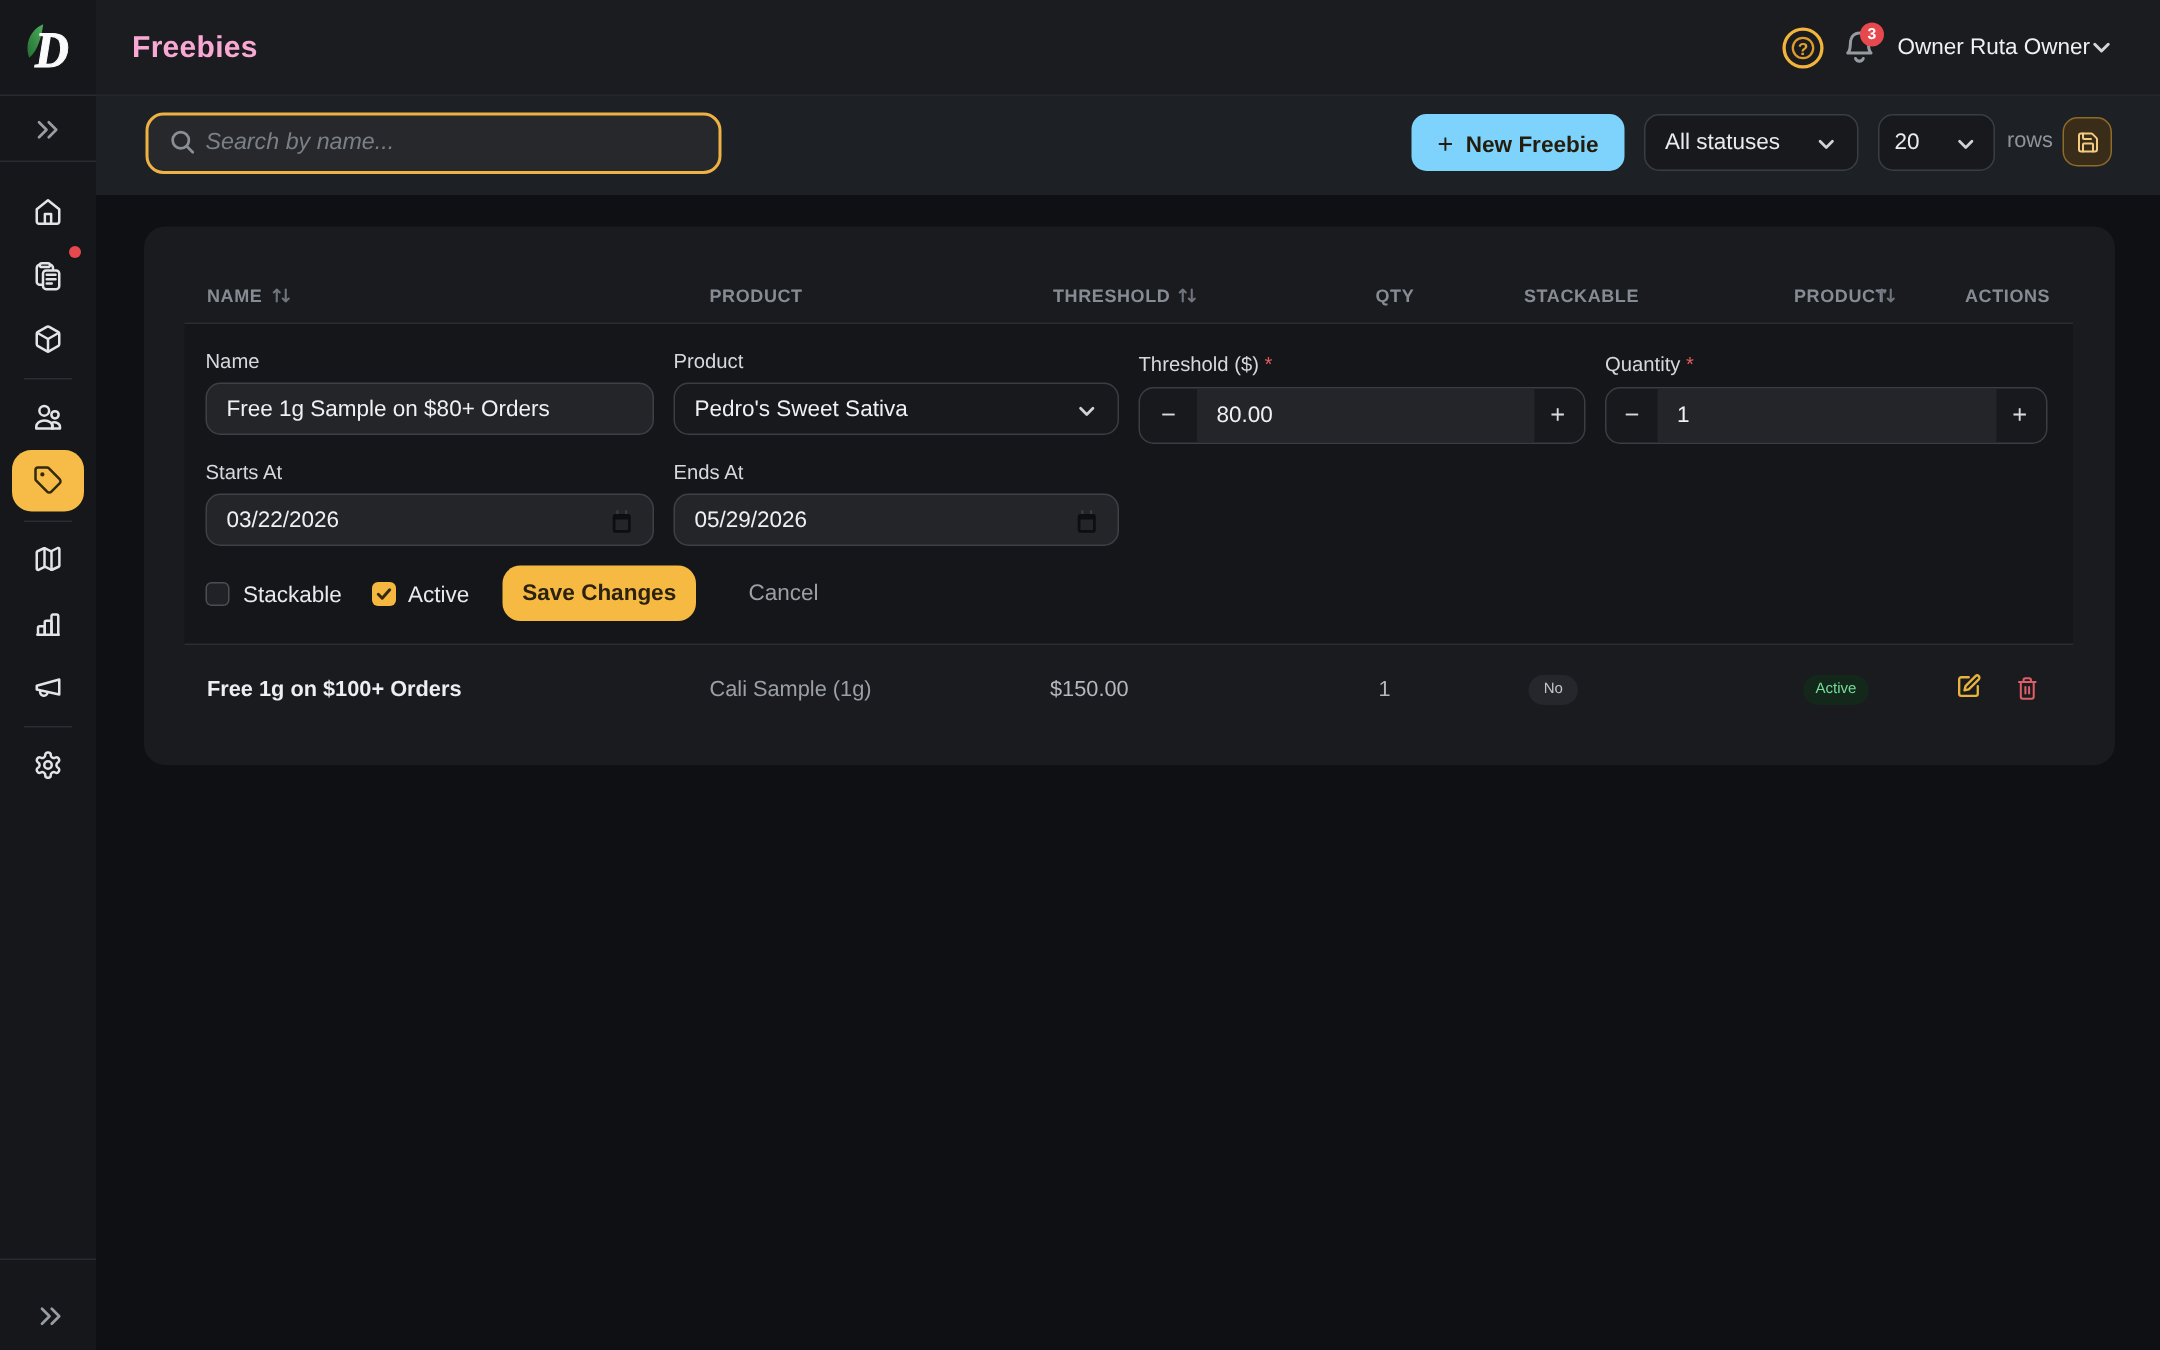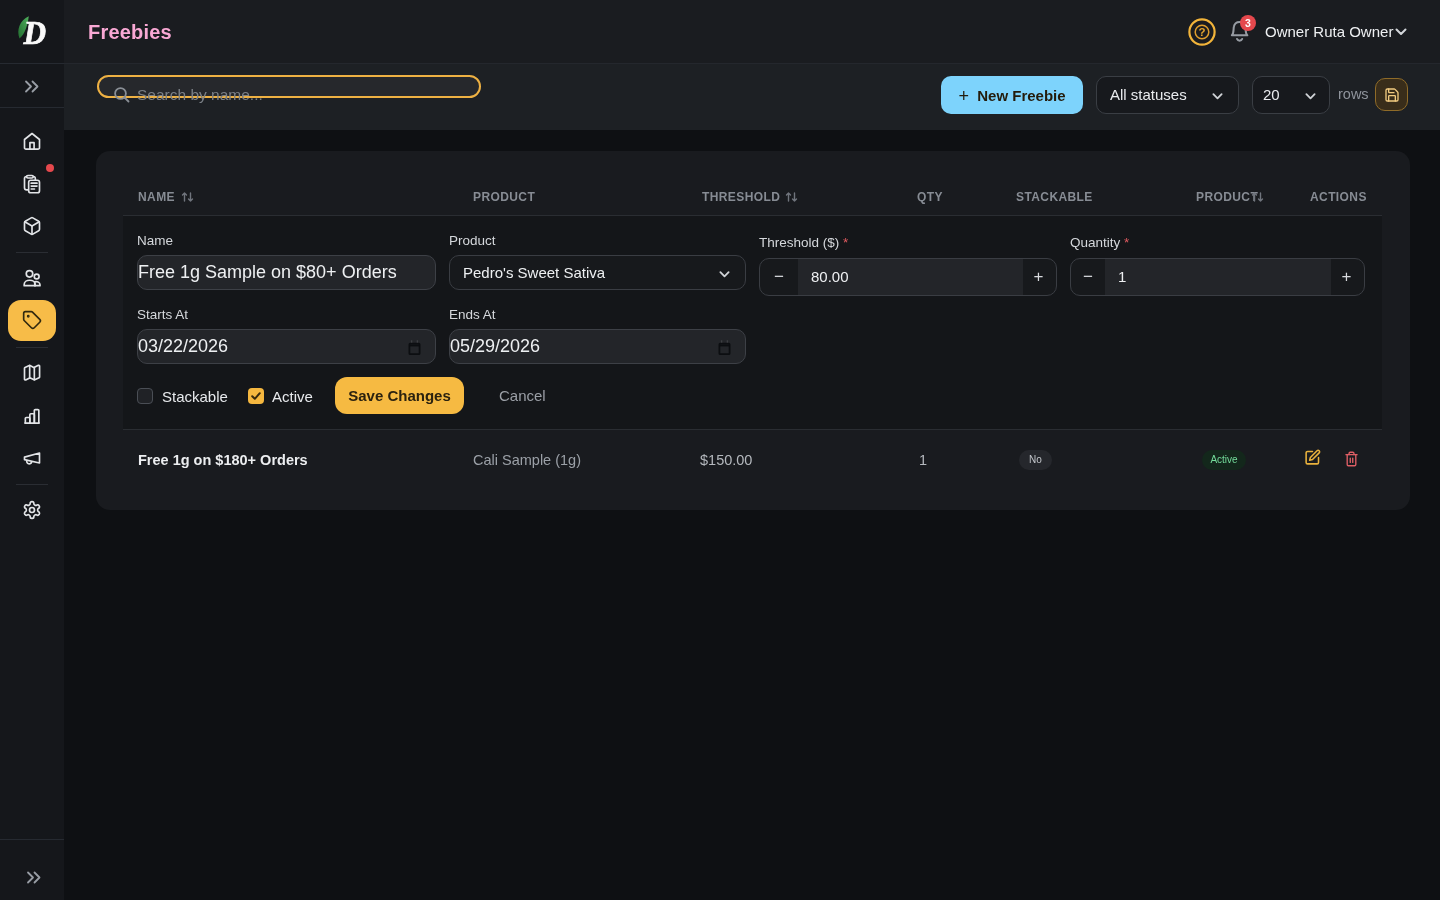--- a/index.html
+++ b/index.html
@@ -12,34 +12,34 @@
 #sidebar .shr { position:absolute; left:16px; width:32px; height:1px; background:#2a2d33; }
 .navicon { position:absolute; left:22px; width:20px; height:20px; }
 .navicon svg { display:block; }
 
 
 #header { position:fixed; left:64px; top:0; width:1376px; height:64px; background:#1a1c20; z-index:4; border-bottom:1px solid #24272d; }
 #title { position:absolute; left:24px; top:21px; font-size:20px; font-weight:700; color:#f9a8d4; letter-spacing:0.2px; }
 
 
 #toolbar { position:fixed; left:64px; top:64px; width:1376px; height:66px; background:#1d2024; z-index:3; }
-#search { position:absolute; left:33px; top:11px; width:384px; height:23px; background:#26282c; border:2px solid #eeb143; border-radius:12px; }
+#search { position:absolute; left:33px; top:11px; width:384px; height:41px; background:#26282c; border:2px solid #eeb143; border-radius:12px;font-style:italic; }
 #search .ph { position:absolute; left:38px; top:9px; font-size:15.5px; color:#7b8087; }
 .btn-newfreebie { position:absolute; left:877px; top:12px; width:142px; height:38px; background:#7dd3fc; border-radius:10px; color:#241c0c; font-size:15px; font-weight:700; text-align:center; line-height:38px; }
 .sel { position:absolute; top:12px; height:38px; background:#17191d; border:1px solid #3a3e44; border-radius:10px; color:#e9ebee; font-size:15px; line-height:36px; }
 #rows-label { position:absolute; left:1274px; top:22px; font-size:14.5px; color:#8f949c; }
 #save-btn { position:absolute; left:1311px; top:14px; width:33px; height:33px; border:1px solid #8f6b28; background:#392d1a; border-radius:10px; }
 
 
 #card { position:absolute; left:96px; top:151px; width:1314px; height:359px; background:#191b1f; border-radius:14px; }
 .th { position:absolute; top:39px; font-size:12px; font-weight:700; color:#878c94; letter-spacing:0.4px; }
 #form-row { position:absolute; left:27px; top:64px; width:1259px; height:215px; background:#141619; border-top:1px solid #2a2d32; border-bottom:1px solid #2a2d32; }
 .flabel { position:absolute; font-size:13.5px; color:#d5d8dc; }
 .req { color:#e05a60; }
-.finput { position:absolute; height:35px; background:#232529; border:1px solid #3d4046; border-radius:10px; color:#eef0f2; font-size:18px; line-height:33px; }
+.finput { position:absolute; height:35px; background:#232529; border:1px solid #3d4046; border-radius:10px; color:#eef0f2; font-size:15px; line-height:33px; padding-left:13px; }
 .fselect { position:absolute; height:35px; background:#17191c; border:1px solid #3a3d43; border-radius:10px; color:#eef0f2; font-size:15px; line-height:33px; padding-left:13px; }
 .stepper { position:absolute; height:38px; border:1px solid #3a3d43; border-radius:10px; background:#17191c; overflow:hidden; }
 .stepper .val { position:absolute; top:0; bottom:0; background:#232529; color:#eef0f2; font-size:15px; line-height:36px; padding-left:13px; }
 .stepper .pm { position:absolute; top:0; bottom:0; color:#d8dade; font-size:17px; text-align:center; line-height:36px; }
 .cbx { position:absolute; width:16px; height:16px; border-radius:4px; }
 .cbx-label { position:absolute; font-size:15px; color:#e7e9ec; }
 #save-changes { position:absolute; left:212px; top:161px; width:129px; height:37px; background:#f6ba42; border-radius:12px; color:#2b220f; font-size:15px; font-weight:700; text-align:center; line-height:37px; }
 #cancel { position:absolute; left:376px; top:171px; font-size:15px; color:#9b9fa6; }
 
 
@@ -266,21 +266,21 @@
       <svg style="position:absolute;left:2px;top:2px;" width="12" height="12" viewBox="0 0 12 12" fill="none" stroke="#37290d" stroke-width="2" stroke-linecap="round" stroke-linejoin="round">
           <path d="M2.2 6.2 L4.8 8.8 L9.8 3.2"></path>
         </svg>
     </div>
     <div class="cbx-label" style="left:149px;top:172px;">Active</div>
     <div id="save-changes">Save Changes</div>
     <div id="cancel">Cancel</div>
   </div>
 
   <div class="abs" style="left:27px;top:280px;width:1259px;height:57px;">
-    <div class="cell" style="left:15px;font-weight:700;color:#eceef0;">Free 1g on $180+ Orders</div>
+    <div class="cell" style="left:15px;font-weight:700;color:#eceef0;">Free 1g on $100+ Orders</div>
     <div class="cell" style="left:350px;color:#9ba0a7;">Cali Sample (1g)</div>
     <div class="cell" style="left:577px;color:#b4b8bd;">$150.00</div>
     <div class="cell" style="left:796px;color:#b4b8bd;">1</div>
     <div class="pill" style="left:896px;top:19px;width:33px;background:#25272c;color:#c2c5ca;">No</div>
     <div class="pill" style="left:1079px;top:19px;width:44px;background:#13271b;color:#74dd9b;">Active</div>
     <div class="abs" id="ic-edit" style="left:1181px;top:18px;width:17px;height:17px;">
       <svg width="17" height="17" viewBox="0 0 24 24" fill="none" stroke="#e9b23d" stroke-width="2.2" stroke-linecap="round" stroke-linejoin="round">
           <path d="M12 3.5 H5 a2 2 0 0 0 -2 2 V19 a2 2 0 0 0 2 2 h13.5 a2 2 0 0 0 2 -2 v-7"></path>
           <path d="M18.4 2.5 a2.1 2.1 0 0 1 3 3 L12 14.9 l-4 1 1 -4 Z"></path>
         </svg>

